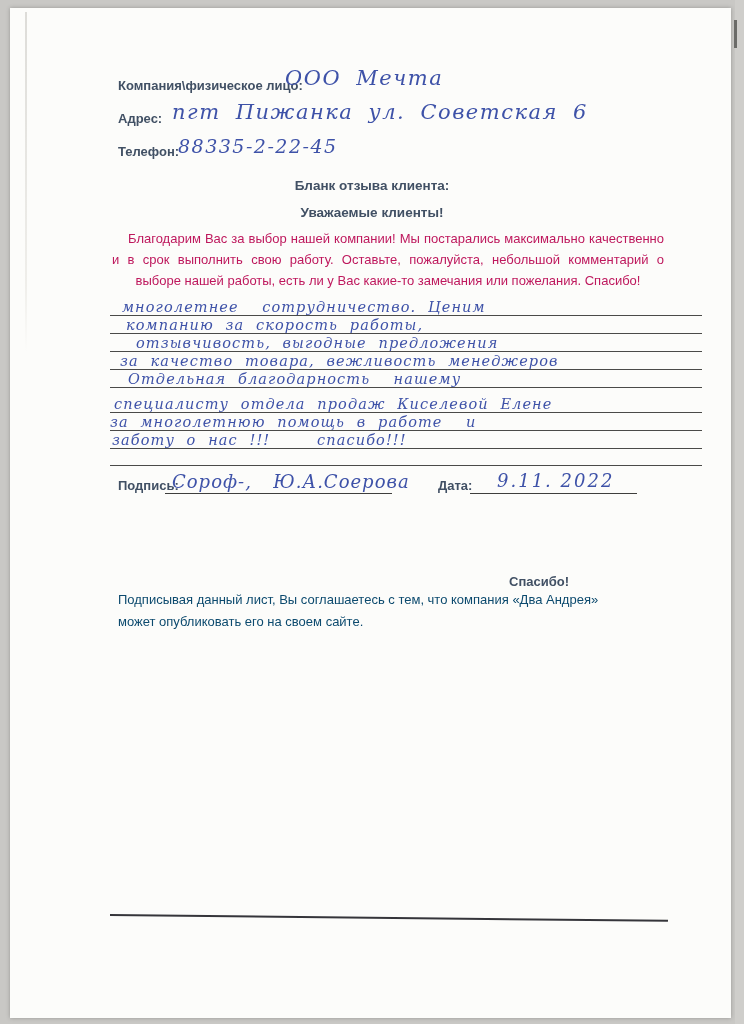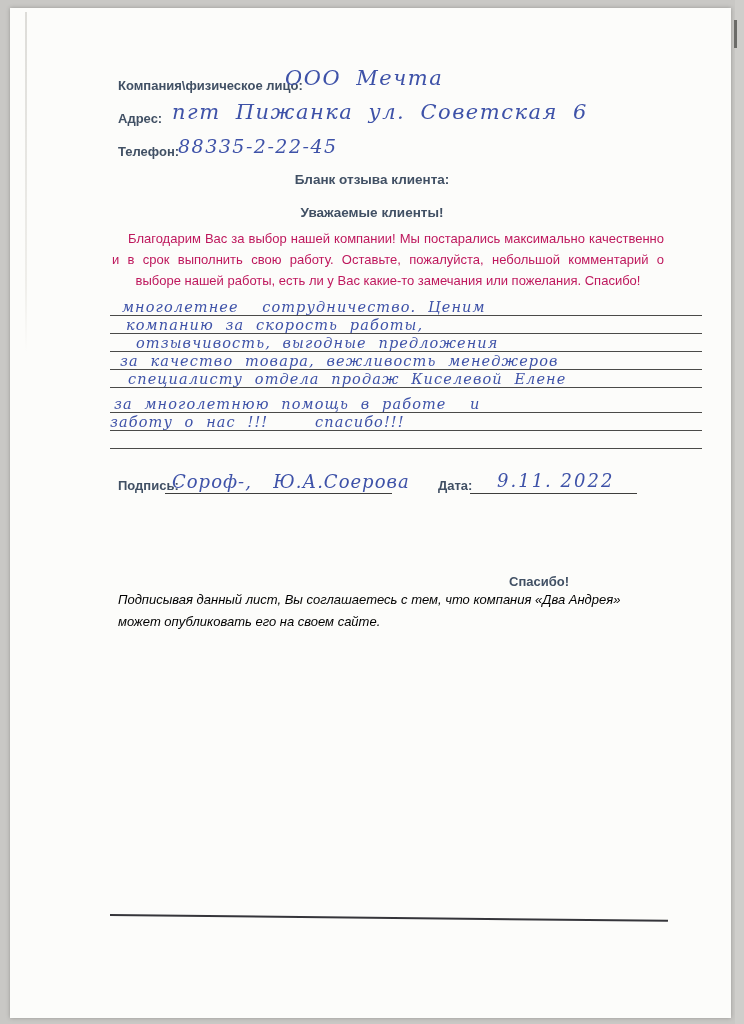--- a/index.html
+++ b/index.html
@@ -21,21 +21,21 @@
     background:linear-gradient(#dddcd8,#efeeea 80%,transparent);}
   .corner-mark{position:absolute;left:734px;top:20px;width:3px;height:28px;background:#6b6b68;}
   .right-edge{position:absolute;right:0;top:0;width:9px;height:1024px;background:#cfcecb;}
   .label{position:absolute;font-size:13px;font-weight:600;color:#415064;}
   .hand{
     font-family:"DejaVu Serif",serif;font-style:italic;
     color:#3e52a8;white-space:pre;
   }
   .hand-field{position:absolute;font-size:21px;letter-spacing:1.5px;word-spacing:7px;}
 
-  .form-title{position:absolute;left:0;top:172px;width:744px;text-align:center;
+  .form-title{position:absolute;left:0;top:178px;width:744px;text-align:center;
     font-size:13.5px;font-weight:700;color:#415064;}
   .form-greeting{position:absolute;left:0;top:205px;width:744px;text-align:center;
     font-size:13.5px;font-weight:700;color:#415064;}
   .intro{position:absolute;left:112px;top:228px;width:552px;
     font-size:13px;line-height:21px;color:#be185d;
     text-align:justify;text-align-last:center;text-indent:16px;}
 
   .review{position:absolute;left:110px;top:298px;width:592px;}
   .review-line{
     position:relative;height:17px;line-height:18px;
@@ -56,21 +56,21 @@
 
   .sig-label{left:118px;top:478px;}
   .sig-underline{position:absolute;left:165px;top:493px;width:227px;height:1px;background:#3e3e3c;}
   .sig-value{position:absolute;left:172px;top:471px;font-size:18px;letter-spacing:1px;word-spacing:4px;}
   .date-label{left:438px;top:478px;}
   .date-underline{position:absolute;left:470px;top:493px;width:167px;height:1px;background:#3e3e3c;}
   .date-value{position:absolute;left:497px;top:470px;font-size:18px;letter-spacing:2px;}
 
   .thanks{position:absolute;right:83px;top:540px;font-size:13px;font-weight:700;color:#415064;margin-top:34px;}
   .consent{position:absolute;left:118px;top:589px;width:505px;
-    font-size:13px;line-height:22px;color:#000000;font-style:italic;}
+    font-size:13px;line-height:22px;color:#0c4a6e;}
 
   .divider{position:absolute;left:110px;top:914px;width:558px;height:2px;
     background:#35353a;transform:rotate(0.6deg);transform-origin:left center;}
 </style>
 </head>
 <body>
 
 <div class="page"></div>
 <div class="right-edge"></div>
 <div class="crease"></div>
@@ -90,20 +90,21 @@
   <div class="form-title">Бланк отзыва клиента:</div>
   <div class="form-greeting">Уважаемые клиенты!</div>
 
   <div class="intro">Благодарим Вас за выбор нашей компании! Мы постарались максимально качественно и в срок выполнить свою работу. Оставьте, пожалуйста, небольшой комментарий о выборе нашей работы, есть ли у Вас какие-то замечания или пожелания. Спасибо!</div>
 
   <div class="review">
     <div class="review-line hand">многолетнее  сотрудничество. Ценим</div>
     <div class="review-line hand">компанию за скорость работы,</div>
     <div class="review-line hand">отзывчивость, выгодные предложения</div>
     <div class="review-line hand">за качество товара, вежливость менеджеров</div>
+    <div class="review-line hand">Отдельная благодарность  нашему</div>
     <div class="review-line hand">специалисту отдела продаж Киселевой Елене</div>
     <div class="review-line hand">за многолетнюю помощь в работе  и</div>
     <div class="review-line hand">заботу о нас !!!    спасибо!!!</div>
     <div class="review-line hand"></div>
   </div>
 
   <div class="label sig-label">Подпись:</div>
   <div class="sig-underline"></div>
   <div class="hand sig-value">Сороф-,  Ю.А.Соерова</div>
 

